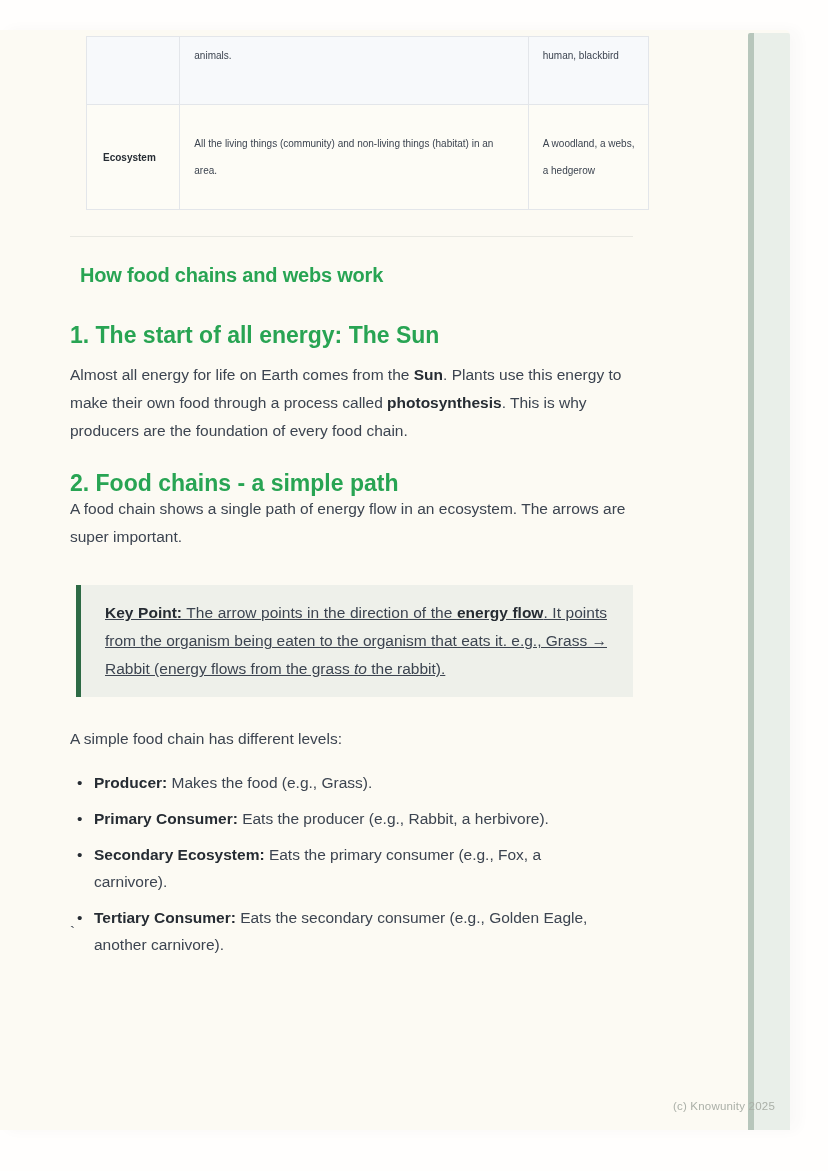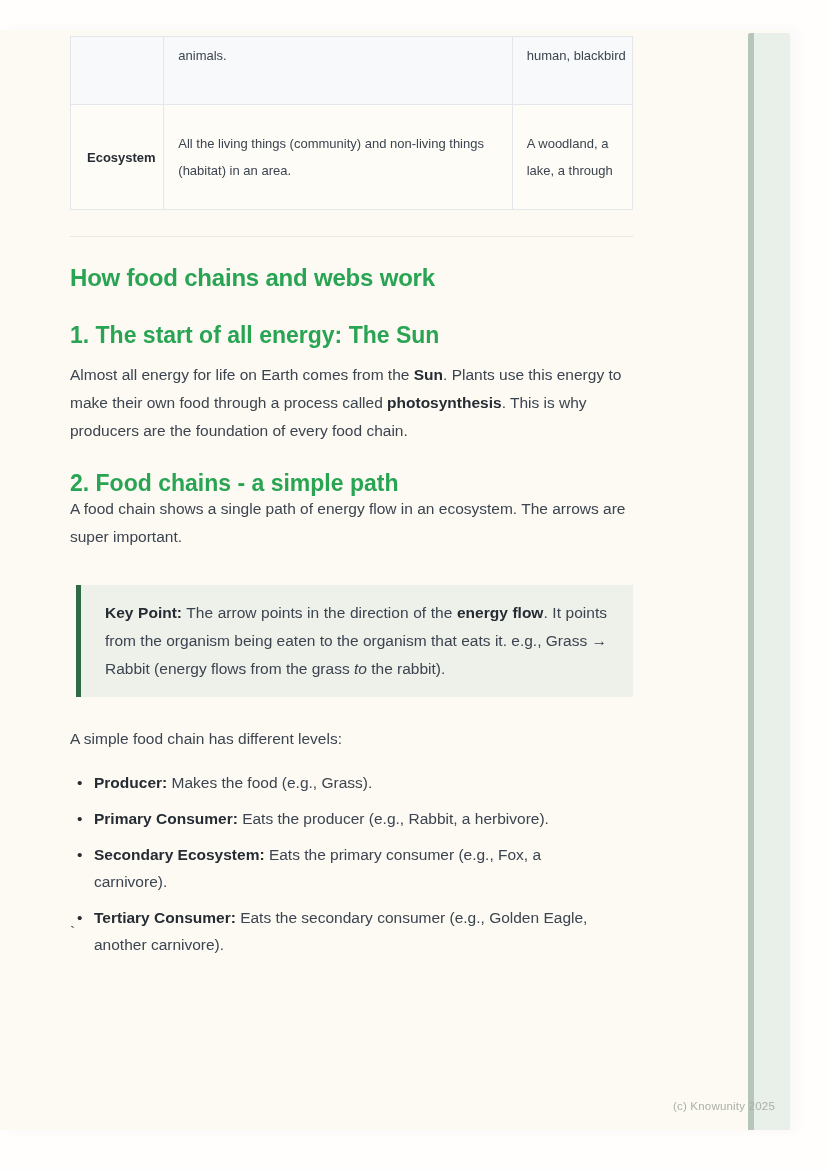--- a/index.html
+++ b/index.html
@@ -42,25 +42,25 @@
   .side-strip {
     position: absolute;
     top: 3px; right: 0; bottom: 0;
     width: 42px;
     background: var(--strip-fill);
     border-left: 6px solid var(--strip-edge);
     border-radius: 2px 2px 0 0;
   }
   table.def-table {
     position: absolute;
-    left: 70px; top: 6px;
+    left: 86px; top: 6px;
     width: 563px;
     border-collapse: collapse;
     table-layout: fixed;
-    font-size: 13px;
+    font-size: 10px;
     line-height: 27px;
     color: var(--text);
   }
   table.def-table td {
     border: 1px solid var(--table-border);
     background: var(--table-row);
   }
   table.def-table tr.row-alt td {
     background: var(--table-row-alt);
   }
@@ -78,23 +78,23 @@
   td.col-ex     { width: 116px; padding-left: 14px; padding-right: 6px; }
   .divider {
     position: absolute;
     left: 70px; top: 206px;
     width: 563px; height: 0;
     border: none;
     border-top: 1px solid var(--divider);
   }
   .h1 {
     position: absolute;
-    left: 70px; top: 234px;
+    left: 80px; top: 234px;
     width: 600px;
-    font-size: 24px;
+    font-size: 20px;
     font-weight: 700;
     letter-spacing: -0.2px;
     color: var(--accent);
   }
   .h2 {
     position: absolute;
     left: 70px;
     width: 600px;
     font-size: 23px;
     font-weight: 700;
@@ -119,20 +119,21 @@
     width: 557px;
     min-height: 112px;
     background: var(--callout-bg);
     border-left: 5px solid var(--callout-border);
     padding: 14px 26px 14px 24px;
   }
   .callout p {
     font-size: 15.5px;
     line-height: 28px;
     text-align: justify;
+    text-decoration: underline;
   }
   .list {
     position: absolute;
     left: 70px; top: 739px;
     width: 548px;
     list-style: none;
     font-size: 15.5px;
   }
   .list li {
     position: relative;
@@ -175,21 +176,21 @@
     <table class="def-table">
       <tbody>
         <tr class="row-cut row-alt">
           <td class="col-term"></td>
           <td class="col-def">animals.</td>
           <td class="col-ex">human, blackbird</td>
         </tr>
         <tr class="row-full">
           <td class="col-term">Ecosystem</td>
           <td class="col-def">All the living things (community) and non-living things (habitat) in an area.</td>
-          <td class="col-ex">A woodland, a lake, a through</td>
+          <td class="col-ex">A woodland, a webs, a hedgerow</td>
         </tr>
       </tbody>
     </table>
 
     <hr class="divider">
 
     <h1 class="h1">How food chains and webs work</h1>
 
     <h2 class="h2 h2-1">1. The start of all energy: The Sun</h2>
 

